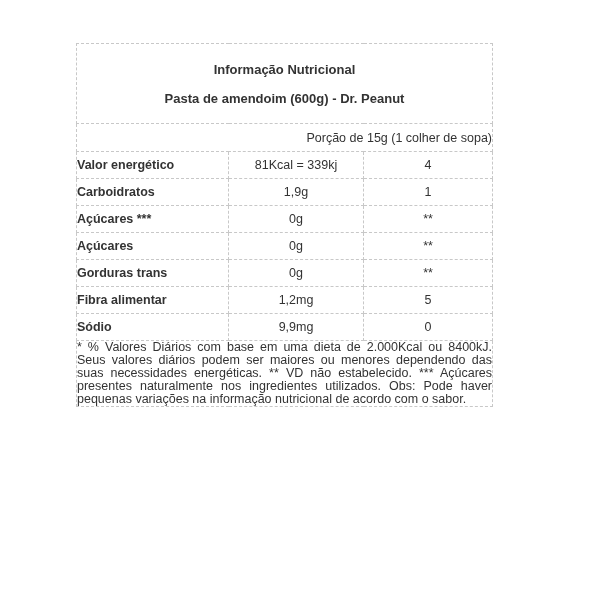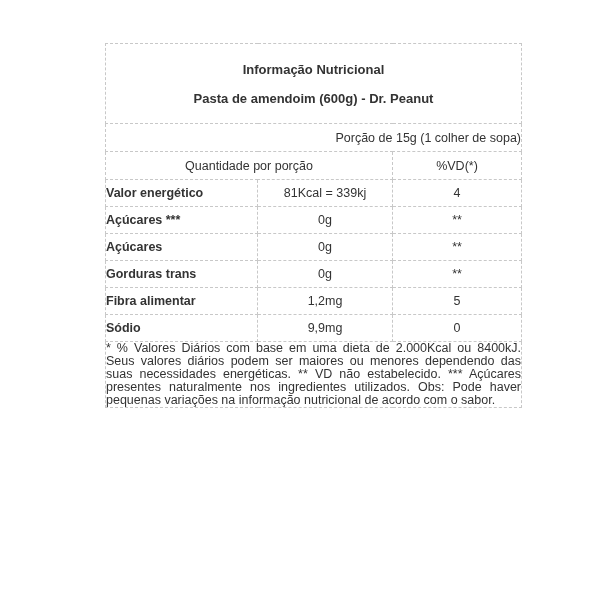--- a/index.html
+++ b/index.html
@@ -10,21 +10,21 @@
   .page {
     position: relative;
     width: 606px;
     height: 610px;
     background: #ffffff;
     font-family: "Liberation Sans", "DejaVu Sans", sans-serif;
     color: #333333;
   }
   table.nutri {
     position: absolute;
-    left: 105px;
+    left: 76px;
     top: 43px;
     width: 416px;
     border-collapse: collapse;
     table-layout: fixed;
   }
   col.c1 { width: 152px; }
   col.c2 { width: 135px; }
   col.c3 { width: 129px; }
   table.nutri td {
     border: 1px dashed #c8c8c8;
@@ -86,29 +86,30 @@
         <td colspan="3">
           <div class="title">Informação Nutricional</div>
           <div class="subtitle">Pasta de amendoim (600g) - Dr. Peanut</div>
         </td>
       </tr>
 
       <tr class="portion-row">
         <td colspan="3">Porção de 15g (1 colher de sopa)</td>
       </tr>
 
-      <tr class="head-row">
-        <td colspan="2" class="center">Quantidade por porção</td>
-        <td class="center">%VD(*)</td>
-      </tr>
 
       <tr class="data-row">
         <td class="name">Valor energético</td>
         <td class="center">81Kcal = 339kj</td>
         <td class="center">4</td>
+      </tr>
+      <tr class="data-row">
+        <td class="name">Carboidratos</td>
+        <td class="center">1,9g</td>
+        <td class="center">1</td>
       </tr>
       <tr class="data-row">
         <td class="name">Açúcares ***</td>
         <td class="center">0g</td>
         <td class="center">**</td>
       </tr>
       <tr class="data-row">
         <td class="name">Açúcares</td>
         <td class="center">0g</td>
         <td class="center">**</td>

